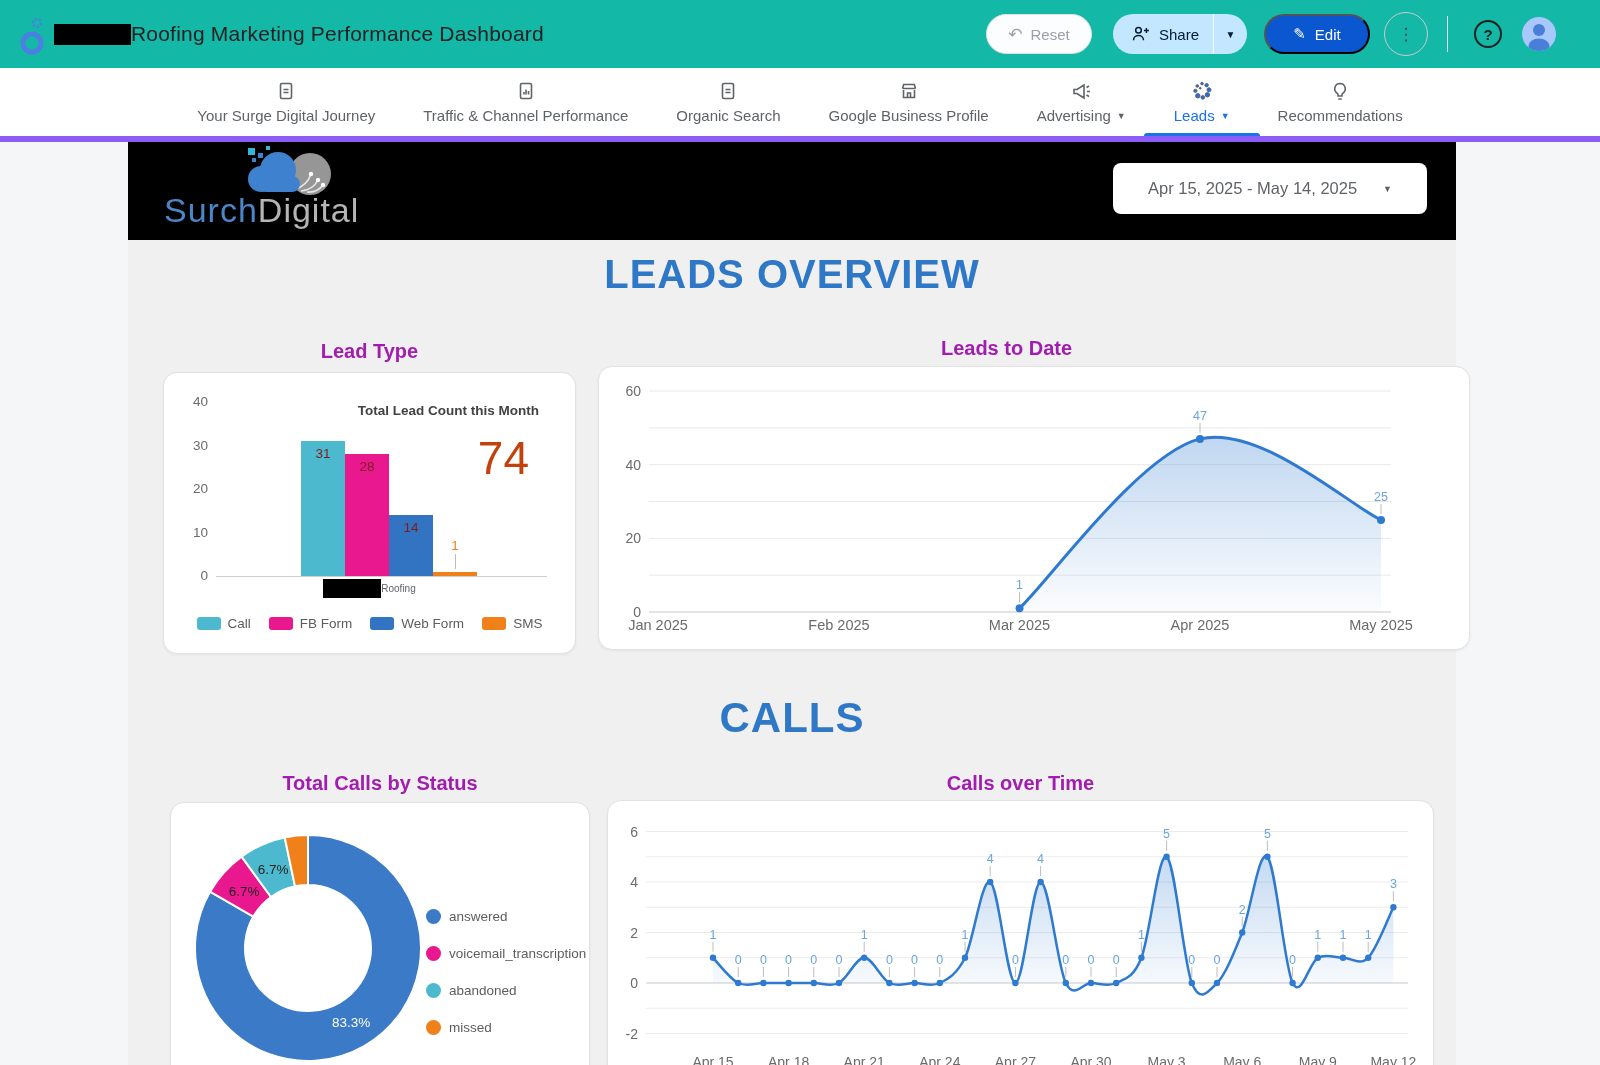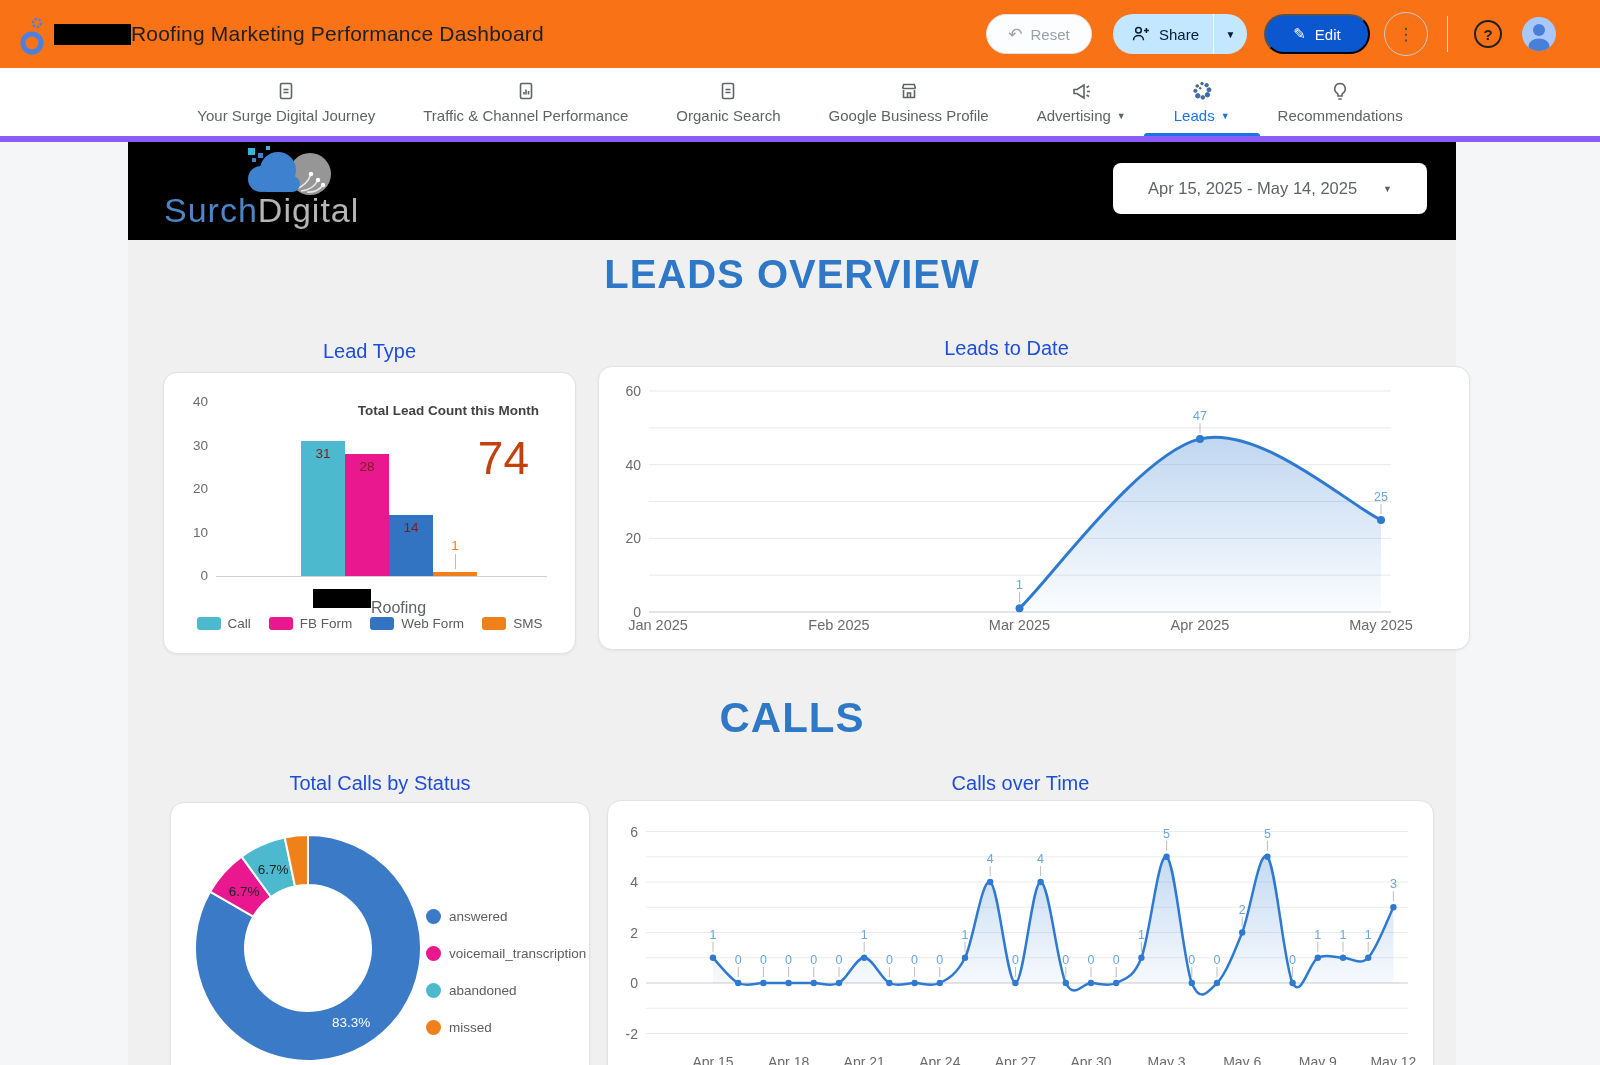--- a/index.html
+++ b/index.html
@@ -1,21 +1,21 @@
 <!DOCTYPE html>
 <html><head>
 <meta charset="utf-8">
 <style>
   * { margin:0; padding:0; box-sizing:border-box; }
   html,body { width:1600px; height:1065px; overflow:hidden; }
   body { font-family:"Liberation Sans", sans-serif; background:#f5f6f7; }
   .page { position:relative; width:1600px; height:1065px; overflow:hidden; }
 
   
-  .topbar { position:absolute; left:0; top:0; width:1600px; height:68px; background:#f97316; }
+  .topbar { position:absolute; left:0; top:0; width:1600px; height:68px; background:#14b8a6; }
   .looker-logo { position:absolute; left:16px; top:14px; width:40px; height:44px; }
   .redact { background:#000; display:inline-block; }
   .title-wrap { position:absolute; left:54px; top:22px; display:flex; align-items:center; }
   .title-redact { width:77px; height:21px; }
   .doc-title { font-size:21px; color:#202124; letter-spacing:.2px; }
 
   .pill { position:absolute; top:14px; height:40px; border-radius:20px; display:flex; align-items:center; justify-content:center; font-size:15px; cursor:pointer; }
   .btn-reset { left:986px; width:106px; background:#fbfdff; border:1px solid #dde1e6; color:#9aa0a6; gap:8px; }
   .btn-reset .uicon { font-size:17px; }
   .share-group { position:absolute; left:1113px; top:14px; height:40px; border-radius:20px; background:#c2e7ff; display:flex; align-items:stretch; overflow:hidden; }
@@ -41,33 +41,33 @@
   .canvas-bg { position:absolute; left:128px; top:240px; width:1328px; height:825px; background:#f0f0f1; }
   .banner { position:absolute; left:128px; top:142px; width:1328px; height:98px; background:#000; }
   .brand { position:absolute; left:34px; top:2px; }
   .date-select { position:absolute; left:985px; top:21px; width:314px; height:51px; background:#fff; border-radius:8px; display:flex; align-items:center; justify-content:center; gap:26px; font-size:16.5px; color:#5f6368; cursor:pointer; }
   .date-select .caret-down { color:#616161; }
 
   .section-title { position:absolute; left:128px; width:1328px; text-align:center; font-weight:700; color:#2e78c7; }
   .leads-title { top:252px; font-size:40px; letter-spacing:1px; }
   .calls-title { top:694px; font-size:42px; letter-spacing:1px; }
 
-  .chart-title { position:absolute; text-align:center; font-size:20px; font-weight:400; color:#1d4ed8; }
+  .chart-title { position:absolute; text-align:center; font-size:20px; font-weight:700; color:#a21caf; }
   .card { position:absolute; background:#fff; border:1px solid #e2e2e2; border-radius:14px; box-shadow:0 1px 3px rgba(0,0,0,.05); overflow:hidden; }
 
   
   .ytick { position:absolute; width:30px; text-align:right; font-size:13.5px; color:#6b6b6b; }
   .bar { position:absolute; }
   .bar-label { position:absolute; text-align:center; font-size:13.5px; color:#7f1d1d; }
   .axis-line { position:absolute; height:1px; background:#cfcfcf; }
   .summary-label { position:absolute; right:36px; top:30px; font-size:13.5px; font-weight:700; color:#424242; }
   .summary-value { position:absolute; left:245px; top:58px; width:120px; text-align:right; font-size:46px; color:#c2410c; }
   .xgroup { position:absolute; top:206px; left:0; width:100%; display:flex; justify-content:center; align-items:center; }
   .xgroup-redact { width:58px; height:19px; }
-  .xgroup-label { font-size:16px; color:#5f6368;margin-top:20px; }
+  .xgroup-label { font-size:10px; color:#5f6368; }
   .legend-row { position:absolute; left:0; bottom:22px; width:100%; display:flex; justify-content:center; align-items:center; gap:18px; }
   .legend-item { display:flex; align-items:center; gap:7px; font-size:13.5px; color:#5d5d5d; cursor:pointer; }
   .swatch { width:24px; height:13px; border-radius:3px; }
 
   
   .donut-legend { position:absolute; left:255px; top:106px; display:flex; flex-direction:column; gap:22px; }
   .donut-legend .legend-item { gap:8px; }
   .dot { width:15px; height:15px; border-radius:50%; }
 </style>
 </head>

